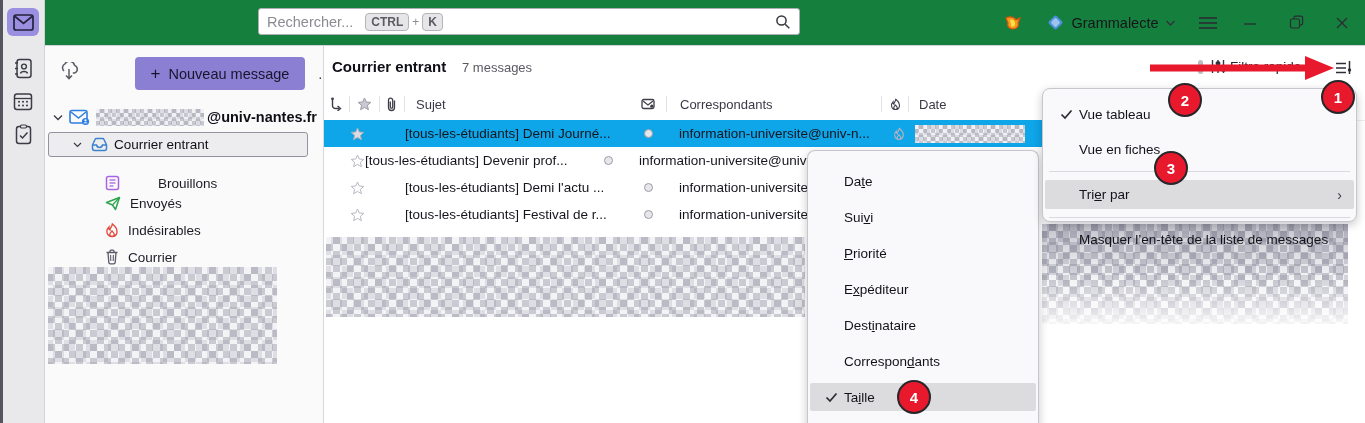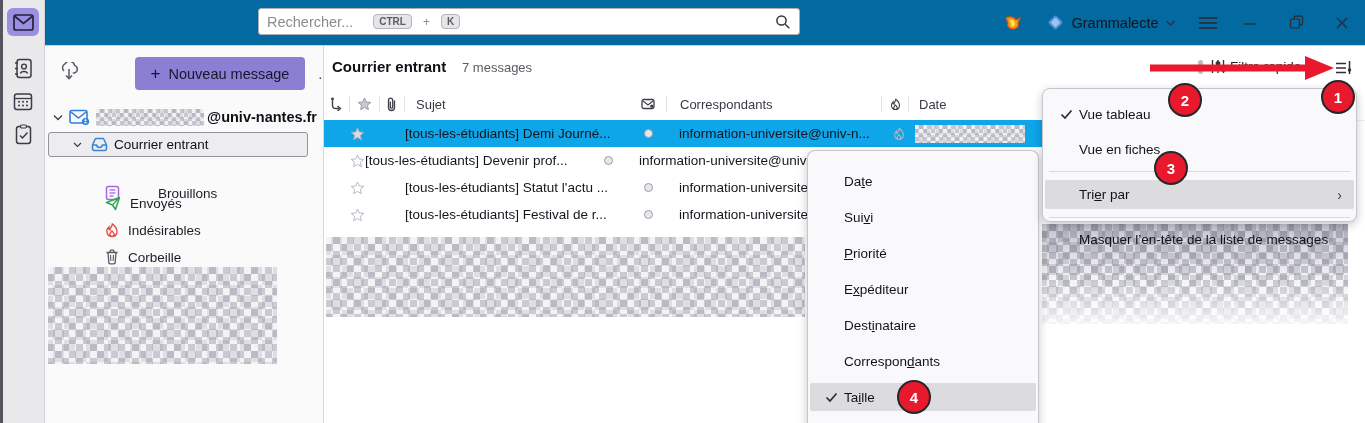--- a/index.html
+++ b/index.html
@@ -1,23 +1,23 @@
 <!DOCTYPE html>
 <html><head>
 <meta charset="utf-8">
 <style>
   html,body{margin:0;padding:0;background:#fff;}
   #screen{position:relative;width:1365px;height:423px;overflow:hidden;
     font-family:"Liberation Sans",sans-serif;color:#1a1a22;background:#fff;}
   svg{display:block}
   
-  .titlebar{position:absolute;left:0;top:0;width:1365px;height:45px;background:#0369a1;border-bottom:1px solid #d2d2d6;}
+  .titlebar{position:absolute;left:0;top:0;width:1365px;height:45px;background:#15803d;border-bottom:1px solid #d2d2d6;}
   .searchbar{position:absolute;left:258px;top:8px;width:542px;height:27px;background:#fff;border:1px solid #aeaeb4;border-radius:3px;display:flex;align-items:center;padding:0 8px;box-sizing:border-box;}
   .searchbar .ph{color:#8b8b92;font-size:14.5px;margin-right:10px;}
-  .searchbar kbd{background:#e6e6e9;border:1px solid #b4b4ba;border-radius:4px;font-family:"Liberation Sans",sans-serif;font-size:10px;font-weight:bold;color:#5b5b63;padding:1px 5px;margin:0 10px;}
+  .searchbar kbd{background:#e6e6e9;border:1px solid #b4b4ba;border-radius:4px;font-family:"Liberation Sans",sans-serif;font-size:12px;font-weight:bold;color:#5b5b63;padding:1px 5px;margin:0 2px;}
   .searchbar .plus{color:#8b8b92;font-size:12px;margin:0 1px;}
   .searchbar .mag{margin-left:auto;}
   .tbbtn{position:absolute;top:0;height:45px;display:flex;align-items:center;justify-content:center;}
   .gram-label{font-size:14.5px;color:#15151b;margin:0 6px 0 6px;}
   
   .rail{position:absolute;left:0;top:0;width:45px;height:423px;background:#e9e9eb;border-right:1px solid #d2d2d6;box-sizing:border-box;}
   .rail-edge{position:absolute;left:0;top:0;width:3px;height:423px;background:#55555f;}
   .rail-btn{position:absolute;left:7px;width:32px;height:28px;display:flex;align-items:center;justify-content:center;border-radius:6px;}
   .rail-btn.active{background:#9a8fe0;}
   
@@ -229,21 +229,21 @@
       </span>
       <span style="margin-left:9px;">
         <svg width="17" height="15" viewBox="0 0 17 15">
             <path d="M1.5 8 L4 2.5 A1.6 1.6 0 0 1 5.5 1.5 H11.5 A1.6 1.6 0 0 1 13 2.5 L15.5 8 V11.5 A2 2 0 0 1 13.5 13.5 H3.5 A2 2 0 0 1 1.5 11.5 Z" fill="none" stroke="#3b82d0" stroke-width="1.5"></path>
             <path d="M1.5 8 H5.5 C5.8 9.6 7 10.4 8.5 10.4 C10 10.4 11.2 9.6 11.5 8 H15.5" fill="none" stroke="#3b82d0" stroke-width="1.5"></path>
           </svg>
       </span>
       <span class="lbl">Courrier entrant</span>
     </div>
 
-    <div class="folder-item" style="top:136px;gap:38px;">
+    <div class="folder-item" style="top:126px;gap:38px;">
       <span>
         <svg width="15" height="16" viewBox="0 0 15 16">
             <rect x="1.5" y="1.5" width="12" height="13" rx="2" fill="none" stroke="#a765e0" stroke-width="1.5"></rect>
             <line x1="4.5" y1="5" x2="10.5" y2="5" stroke="#a765e0" stroke-width="1.3"></line>
             <line x1="4.5" y1="8" x2="10.5" y2="8" stroke="#a765e0" stroke-width="1.3"></line>
             <line x1="4.5" y1="11" x2="8.5" y2="11" stroke="#a765e0" stroke-width="1.3"></line>
           </svg>
       </span>
       <span class="lbl">Brouillons</span>
     </div>
@@ -265,21 +265,21 @@
       <span class="lbl">Indésirables</span>
     </div>
     <div class="folder-item" style="top:200px;">
       <span>
         <svg width="14" height="16" viewBox="0 0 14 16">
             <path d="M1.5 3.5 H12.5 M5 3.5 V2.2 A1 1 0 0 1 6 1.2 H8 A1 1 0 0 1 9 2.2 V3.5 M3 3.5 L3.8 13.4 A1.5 1.5 0 0 0 5.3 14.8 H8.7 A1.5 1.5 0 0 0 10.2 13.4 L11 3.5" fill="none" stroke="#5a5a68" stroke-width="1.3"></path>
             <line x1="5.6" y1="6" x2="5.8" y2="12" stroke="#5a5a68" stroke-width="1.1"></line>
             <line x1="8.4" y1="6" x2="8.2" y2="12" stroke="#5a5a68" stroke-width="1.1"></line>
           </svg>
       </span>
-      <span class="lbl">Corbeille</span>
+      <span class="lbl">Courrier</span>
     </div>
 
     <div class="mosaic" style="position:absolute;left:3px;top:221px;width:229px;height:97px;"></div>
   </div>
   <div class="pane-divider"></div>
 
   <div class="main-toolbar">
     <span class="list-title">Courrier entrant</span>
     <span class="list-count">7 messages</span>
     <span class="qf-pill"></span>
@@ -377,21 +377,21 @@
     <span class="dot-ind" style="margin-left:6px;"></span>
     <span class="corr" style="margin-left:26px;width:208px;">information-universite@univ-n...</span>
   </div>
 
   <div class="msgrow" style="top:174px;">
     <span style="margin-left:26px;">
       <svg width="15" height="14" viewBox="0 0 15 14">
           <path d="M7.5 1 L9.3 5 L13.8 5.4 L10.4 8.3 L11.4 12.7 L7.5 10.4 L3.6 12.7 L4.6 8.3 L1.2 5.4 L5.7 5 Z" fill="#fff" stroke="#b8b8c2" stroke-width="1"></path>
         </svg>
     </span>
-    <span class="subject" style="margin-left:40px;width:233px;">[tous-les-étudiants] Statut l'actu ...</span>
+    <span class="subject" style="margin-left:40px;width:233px;">[tous-les-étudiants] Demi l'actu ...</span>
     <span class="dot-ind" style="margin-left:6px;"></span>
     <span class="corr" style="margin-left:26px;width:208px;">information-universite@univ-n...</span>
   </div>
 
   <div class="msgrow" style="top:201px;">
     <span style="margin-left:26px;">
       <svg width="15" height="14" viewBox="0 0 15 14">
           <path d="M7.5 1 L9.3 5 L13.8 5.4 L10.4 8.3 L11.4 12.7 L7.5 10.4 L3.6 12.7 L4.6 8.3 L1.2 5.4 L5.7 5 Z" fill="#fff" stroke="#b8b8c2" stroke-width="1"></path>
         </svg>
     </span>

